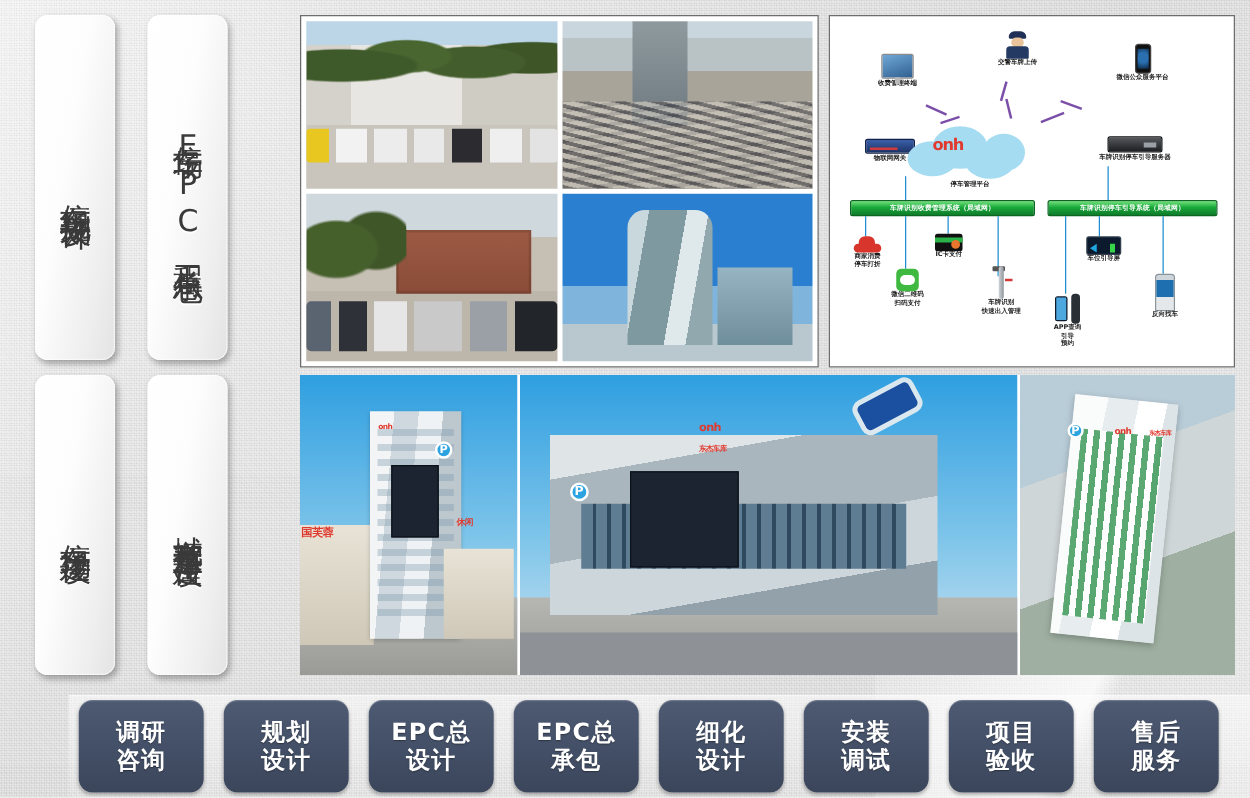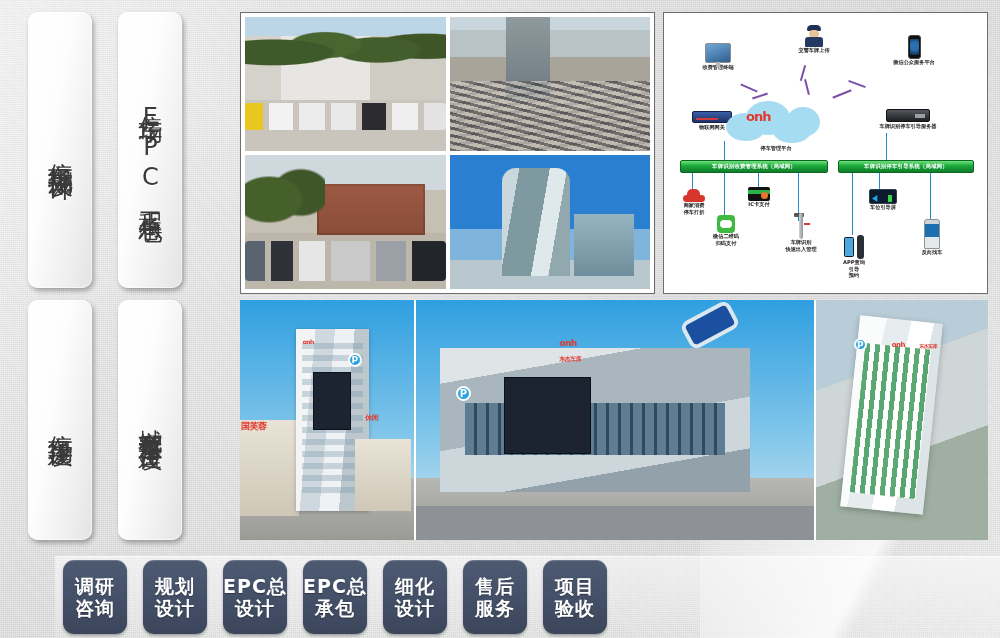--- a/index.html
+++ b/index.html
@@ -241,21 +241,21 @@
   #process-band {
     position:absolute; left:55px; top:556px; width:945px; height:82px;
     background: linear-gradient(180deg, rgba(255,255,255,.55), rgba(255,255,255,.15));
     border-top: 1px solid rgba(255,255,255,.75);
   }
   #process-bar {
     position:absolute; left:63px; top:560px; width: 930px; height: 74px;
     display:flex; gap:16px; align-items:center;
   }
   .pbtn {
-    width: 64px; height: 74px;
+    width: 100px; height: 74px;
     border-radius: 11px;
     background: linear-gradient(180deg,#4d5a72 0%, #434f66 55%, #3b465b 100%);
     box-shadow: 0 2px 3px rgba(0,0,0,.28), inset 0 1px 0 rgba(255,255,255,.18);
     color:#fff; font-weight:700; font-size:19px; line-height:1.18;
     display:flex; align-items:center; justify-content:center; text-align:center;
     letter-spacing:1px; white-space:pre-line;
     text-shadow: 0 1px 1px rgba(0,0,0,.35);
   }
 </style>
 </head>
@@ -450,17 +450,19 @@
   <div class="pbtn">调研
 咨询</div>
   <div class="pbtn">规划
 设计</div>
   <div class="pbtn">EPC总
 设计</div>
   <div class="pbtn">EPC总
 承包</div>
   <div class="pbtn">细化
 设计</div>
+  <div class="pbtn">安装
+调试</div>
+  <div class="pbtn">项目
+验收</div>
   <div class="pbtn">售后
 服务</div>
-  <div class="pbtn">项目
-验收</div>
 </div>
 
 </body></html>

